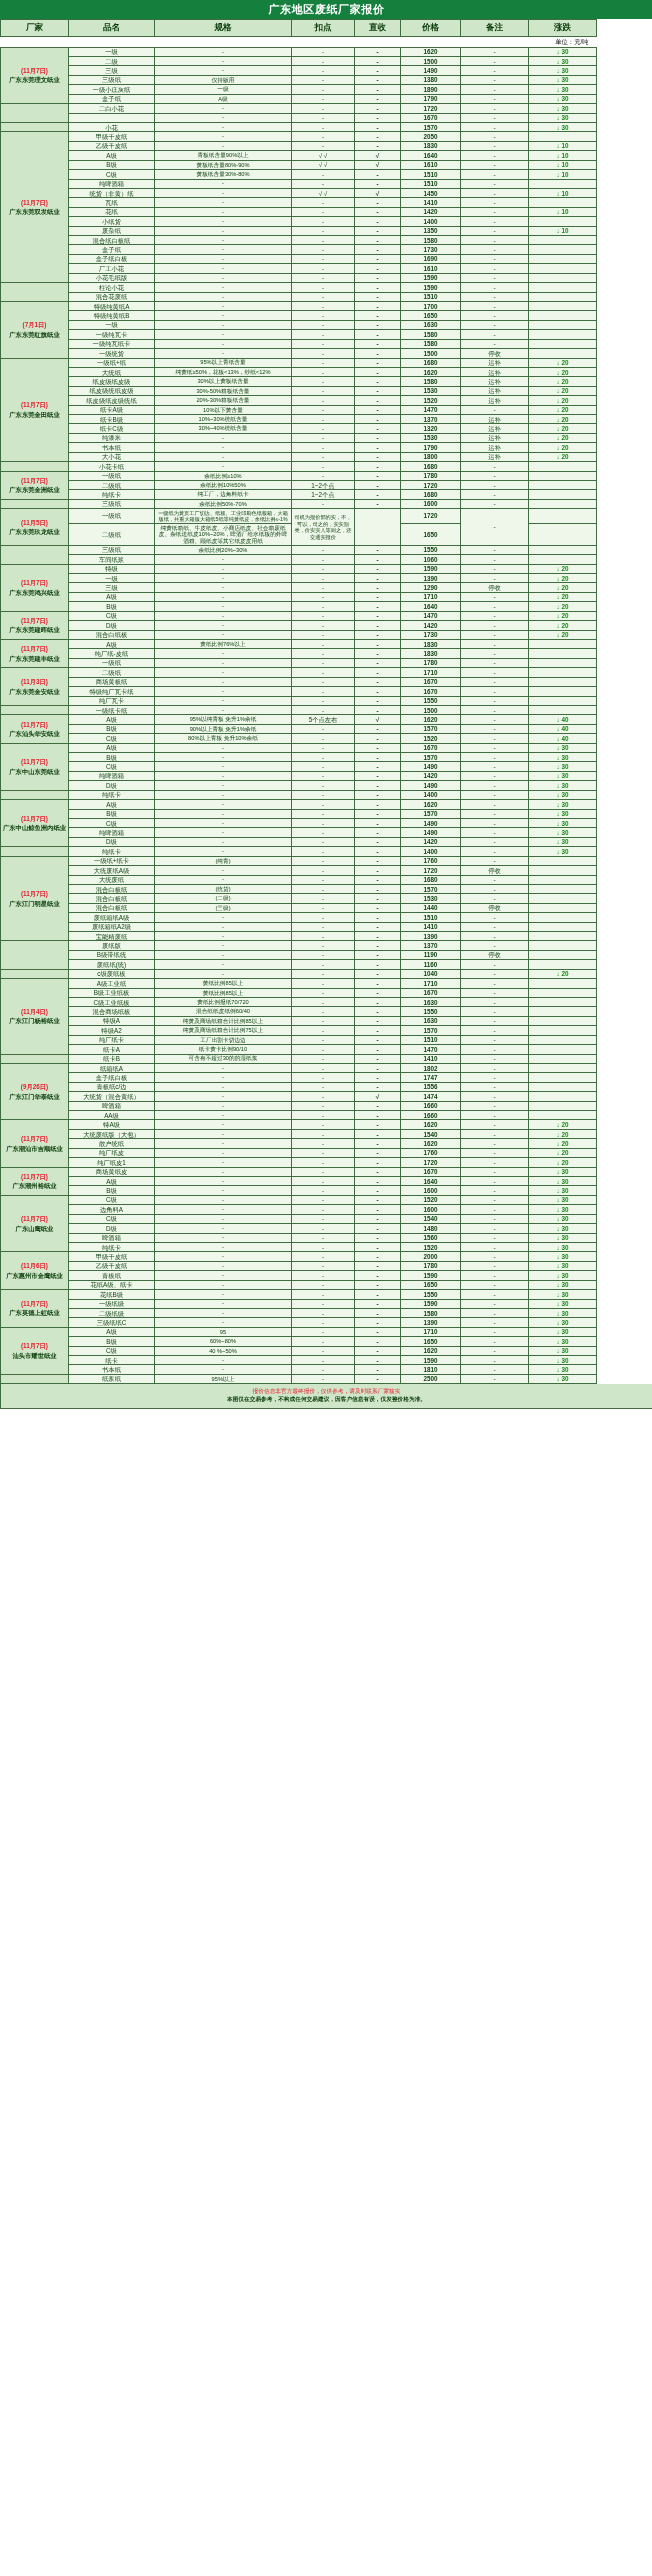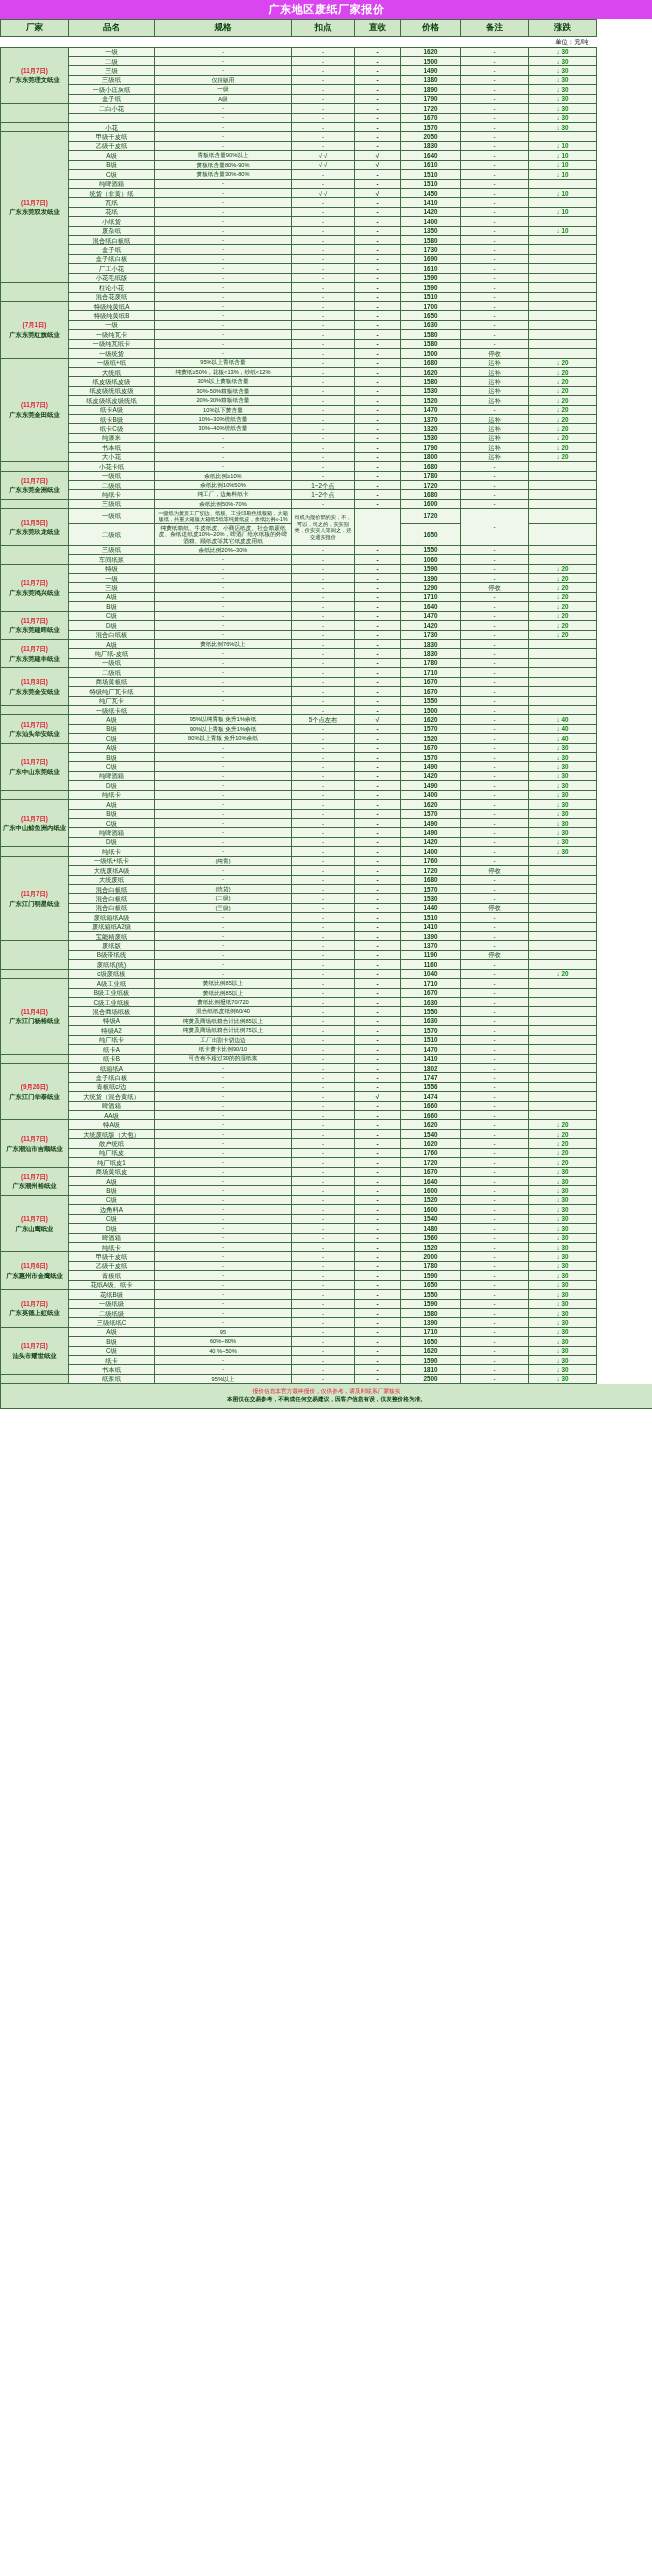--- a/index.html
+++ b/index.html
@@ -1,18 +1,18 @@
 <!DOCTYPE html>
 <html style="font-size:9.2px"><head>
 <meta charset="utf-8">
 <style>
   html,body{margin:0;padding:0;background:#ffffff;}
   body{font-family:"Liberation Sans","DejaVu Sans",sans-serif;}
   #page{width:653px;position:relative;background:#fff;}
-  .title-bar{background:#d946ef;text-align:center;padding:1.7px 0 2.3px 0;}
+  .title-bar{background:#15803d;text-align:center;padding:1.7px 0 2.3px 0;}
   .title-bar .t{color:#ffffff;font-size:11px;font-weight:bold;letter-spacing:0.6px;}
   table{border-collapse:collapse;width:580px;table-layout:fixed;}
   td,th{border:0.6px solid #3f6d3f;font-size:6.3px;color:#0b3d0b;text-align:center;vertical-align:middle;padding:0.6px 1.1px;line-height:1.15;}
   thead th{background:#cfe6c8;font-weight:bold;font-size:8.6px;height:15px;color:#0b3d0b;}
   .unit-row td{border:none;text-align:right;font-size:6.3px;padding:1.1px 8px 1.1px 0;color:#111;}
   .factory{background:#cfe6c8;font-size:6.3px;font-weight:bold;color:#0b3d0b;line-height:1.5;}
   .factory .date{color:#e8192c;display:block;font-size:6.3px;}
   .factory .nm{display:block;color:#0b3d0b;font-size:6.3px;font-weight:bold;}
   .prod{background:#eef7ea;}
   .spec{background:#eef7ea;font-size:5.7px;}

